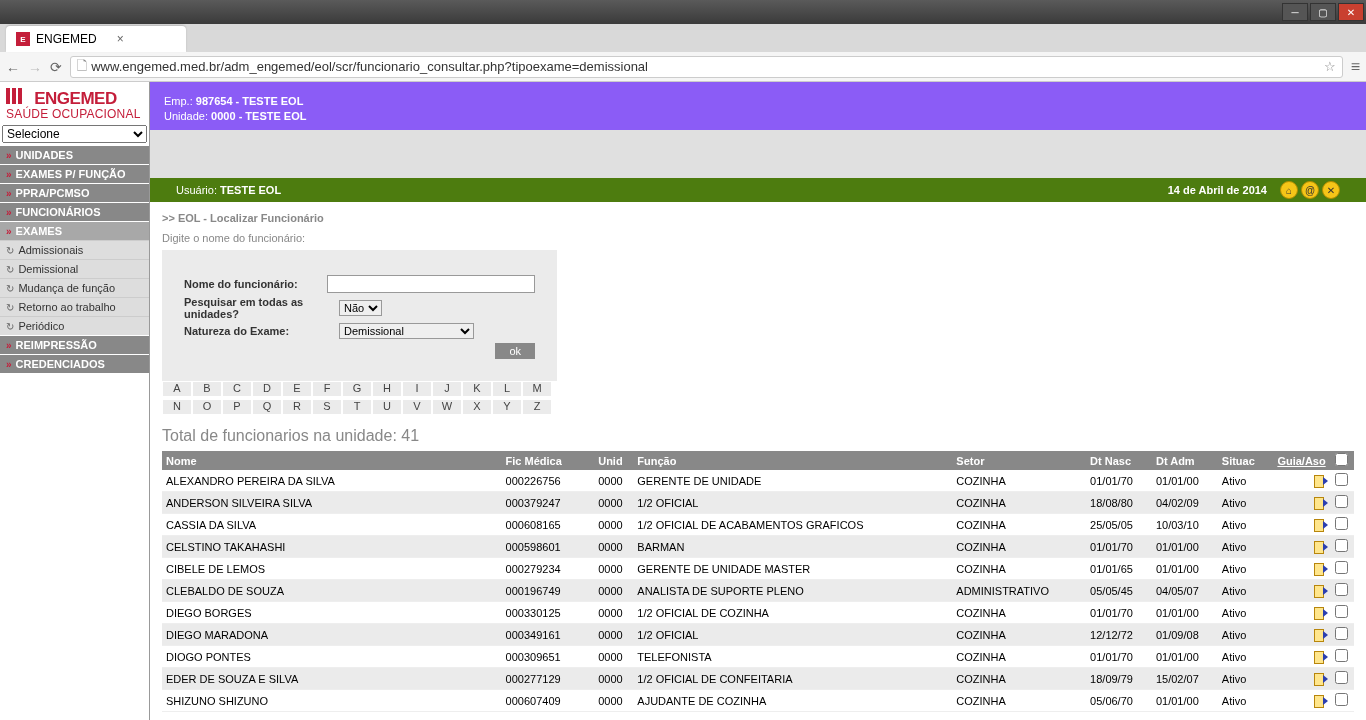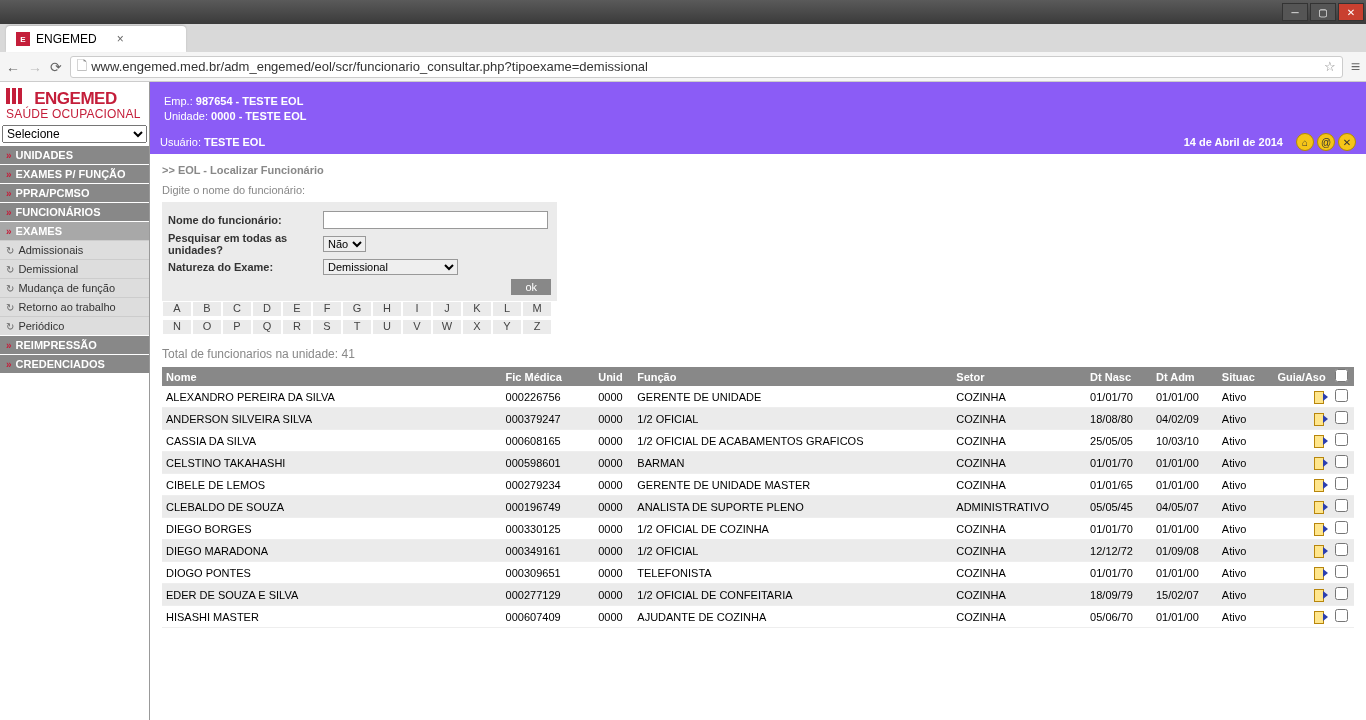--- a/index.html
+++ b/index.html
@@ -30,47 +30,47 @@
 .nav-hdr { background:#888; color:#fff; font-weight:bold; font-size:11px; padding:3px 6px; border-top:1px solid #fff; display:flex; align-items:center; cursor:pointer; white-space:nowrap; }
 .nav-hdr.active { background:#a8a8a8; }
 .nav-hdr .arr { color:#c41e3a; margin-right:4px; font-size:10px; }
 .nav-sub { background:#ddd; color:#333; font-size:11px; padding:3px 6px; border-top:1px solid #ccc; display:flex; align-items:center; cursor:pointer; white-space:nowrap; }
 .nav-sub .arr { color:#666; margin-right:4px; font-size:10px; }
 
 .rightcol { flex:1; background:#e0e0e0; display:flex; flex-direction:column; overflow:hidden; }
 .topinfo { color:#fff; font-size:11px; padding:12px 14px 6px 14px; line-height:15px; }
 .topinfo .lbl { font-weight:normal; }
 .topinfo b { font-weight:bold; }
-.redbar { background:#8b5cf6; color:#fff; height:24px; display:flex; align-items:center; padding:0 10px; font-size:11px; }
+.redbar { background:#4d7c0f; color:#fff; height:24px; display:flex; align-items:center; padding:0 26px; font-size:11px;margin-top:48px; }
 .redbar .user { }
 .redbar .user b { font-weight:bold; }
 .redbar .date { margin-left:auto; font-weight:bold; margin-right:10px; }
 .circ { width:18px; height:18px; border-radius:50%; background:#f5c518; margin-left:3px; display:flex; align-items:center; justify-content:center; font-size:10px; color:#333; cursor:pointer; border:1px solid #b08c00; }
 .content { flex:1; background:#fff; margin:0; padding:10px 12px; overflow:auto; }
 .crumb { color:#888; font-size:11px; font-weight:bold; margin-bottom:8px; }
 .label1 { color:#888; font-size:11px; margin-bottom:6px; }
-.formbox { background:#ebebeb; padding:6px; width:395px; }
+.formbox { background:#ebebeb; padding:22px; width:395px; }
 .frow { display:flex; align-items:center; margin:3px 0; }
 .flab { width:155px; font-weight:bold; font-size:11px; color:#333; }
 .frow input[type=text] { width:225px; border:1px solid #999; height:18px; padding:1px 3px; }
 .frow select { border:1px solid #999; font-size:11px; }
 .okrow { text-align:right; margin-top:4px; }
 .okbtn { background:#888; color:#fff; border:none; padding:2px 14px; font-size:11px; cursor:pointer;margin-left:48px; }
 .label2 { color:#888; font-size:11px; margin:14px 0 8px 0; }
 .alpharow { display:flex; margin-bottom:2px; }
 .alpha { width:30px; height:16px; background:#ebebeb; border:1px solid #fff; text-align:center; font-size:11px; color:#444; cursor:pointer; }
-.total { color:#888; font-size:12px; margin:12px 0 6px 0; }
+.total { color:#888; font-size:16px; margin:12px 0 6px 0; }
 .etab { width:100%; border-collapse:collapse; font-size:11px; }
 .etab th { background:#888; color:#fff; text-align:left; padding:2px 4px; font-weight:bold; font-size:11px; }
 .etab td { padding:3px 4px; border-bottom:1px solid #eee; }
 .etab tr:nth-child(even) td { background:#ebebeb; }
 .guia-ic { display:inline-block; width:13px; height:13px; vertical-align:middle; position:relative; }
 .guia-ic::before { content:""; position:absolute; left:0; top:1px; width:8px; height:11px; border:1px solid #b8860b; background:#ffe68c; }
 .guia-ic::after { content:""; position:absolute; right:-1px; top:3px; border-left:5px solid #2b3fb0; border-top:4px solid transparent; border-bottom:4px solid transparent; }
-.colNome{width:330px;} .colFic{width:90px;} .colUnid{width:38px;} .colFunc{width:310px;} .colSetor{width:130px;} .colNasc{width:64px;} .colAdm{width:64px;} .colSit{width:54px;} .colGuia{width:34px; text-align:right;} .colChk{width:22px;}
+.colNome{width:330px;} .colFic{width:90px;} .colUnid{width:38px;} .colFunc{width:310px;} .colSetor{width:130px;} .colNasc{width:64px;} .colAdm{width:64px;} .colSit{width:54px;} .colGuia{width:34px; text-align:right;text-decoration:underline;} .colChk{width:22px;}
 </style>
 </head>
 <body>
 
 <div class="titlebar">
   <div class="tbtn">─</div>
   <div class="tbtn">▢</div>
   <div class="tbtn close">✕</div>
 </div>
 
@@ -365,21 +365,21 @@
               <td>0000</td>
               <td>1/2 OFICIAL DE CONFEITARIA</td>
               <td>COZINHA</td>
               <td>18/09/79</td>
               <td>15/02/07</td>
               <td>Ativo</td>
               <td class="colGuia"><span class="guia-ic"></span></td>
               <td><input type="checkbox" style=""></td>
             </tr>
             <tr>
-              <td>HISASHI MASTER</td>
+              <td>SHIZUNO SHIZUNO</td>
               <td>000607409</td>
               <td>0000</td>
               <td>AJUDANTE DE COZINHA</td>
               <td>COZINHA</td>
               <td>05/06/70</td>
               <td>01/01/00</td>
               <td>Ativo</td>
               <td class="colGuia"><span class="guia-ic"></span></td>
               <td><input type="checkbox" style=""></td>
             </tr>

